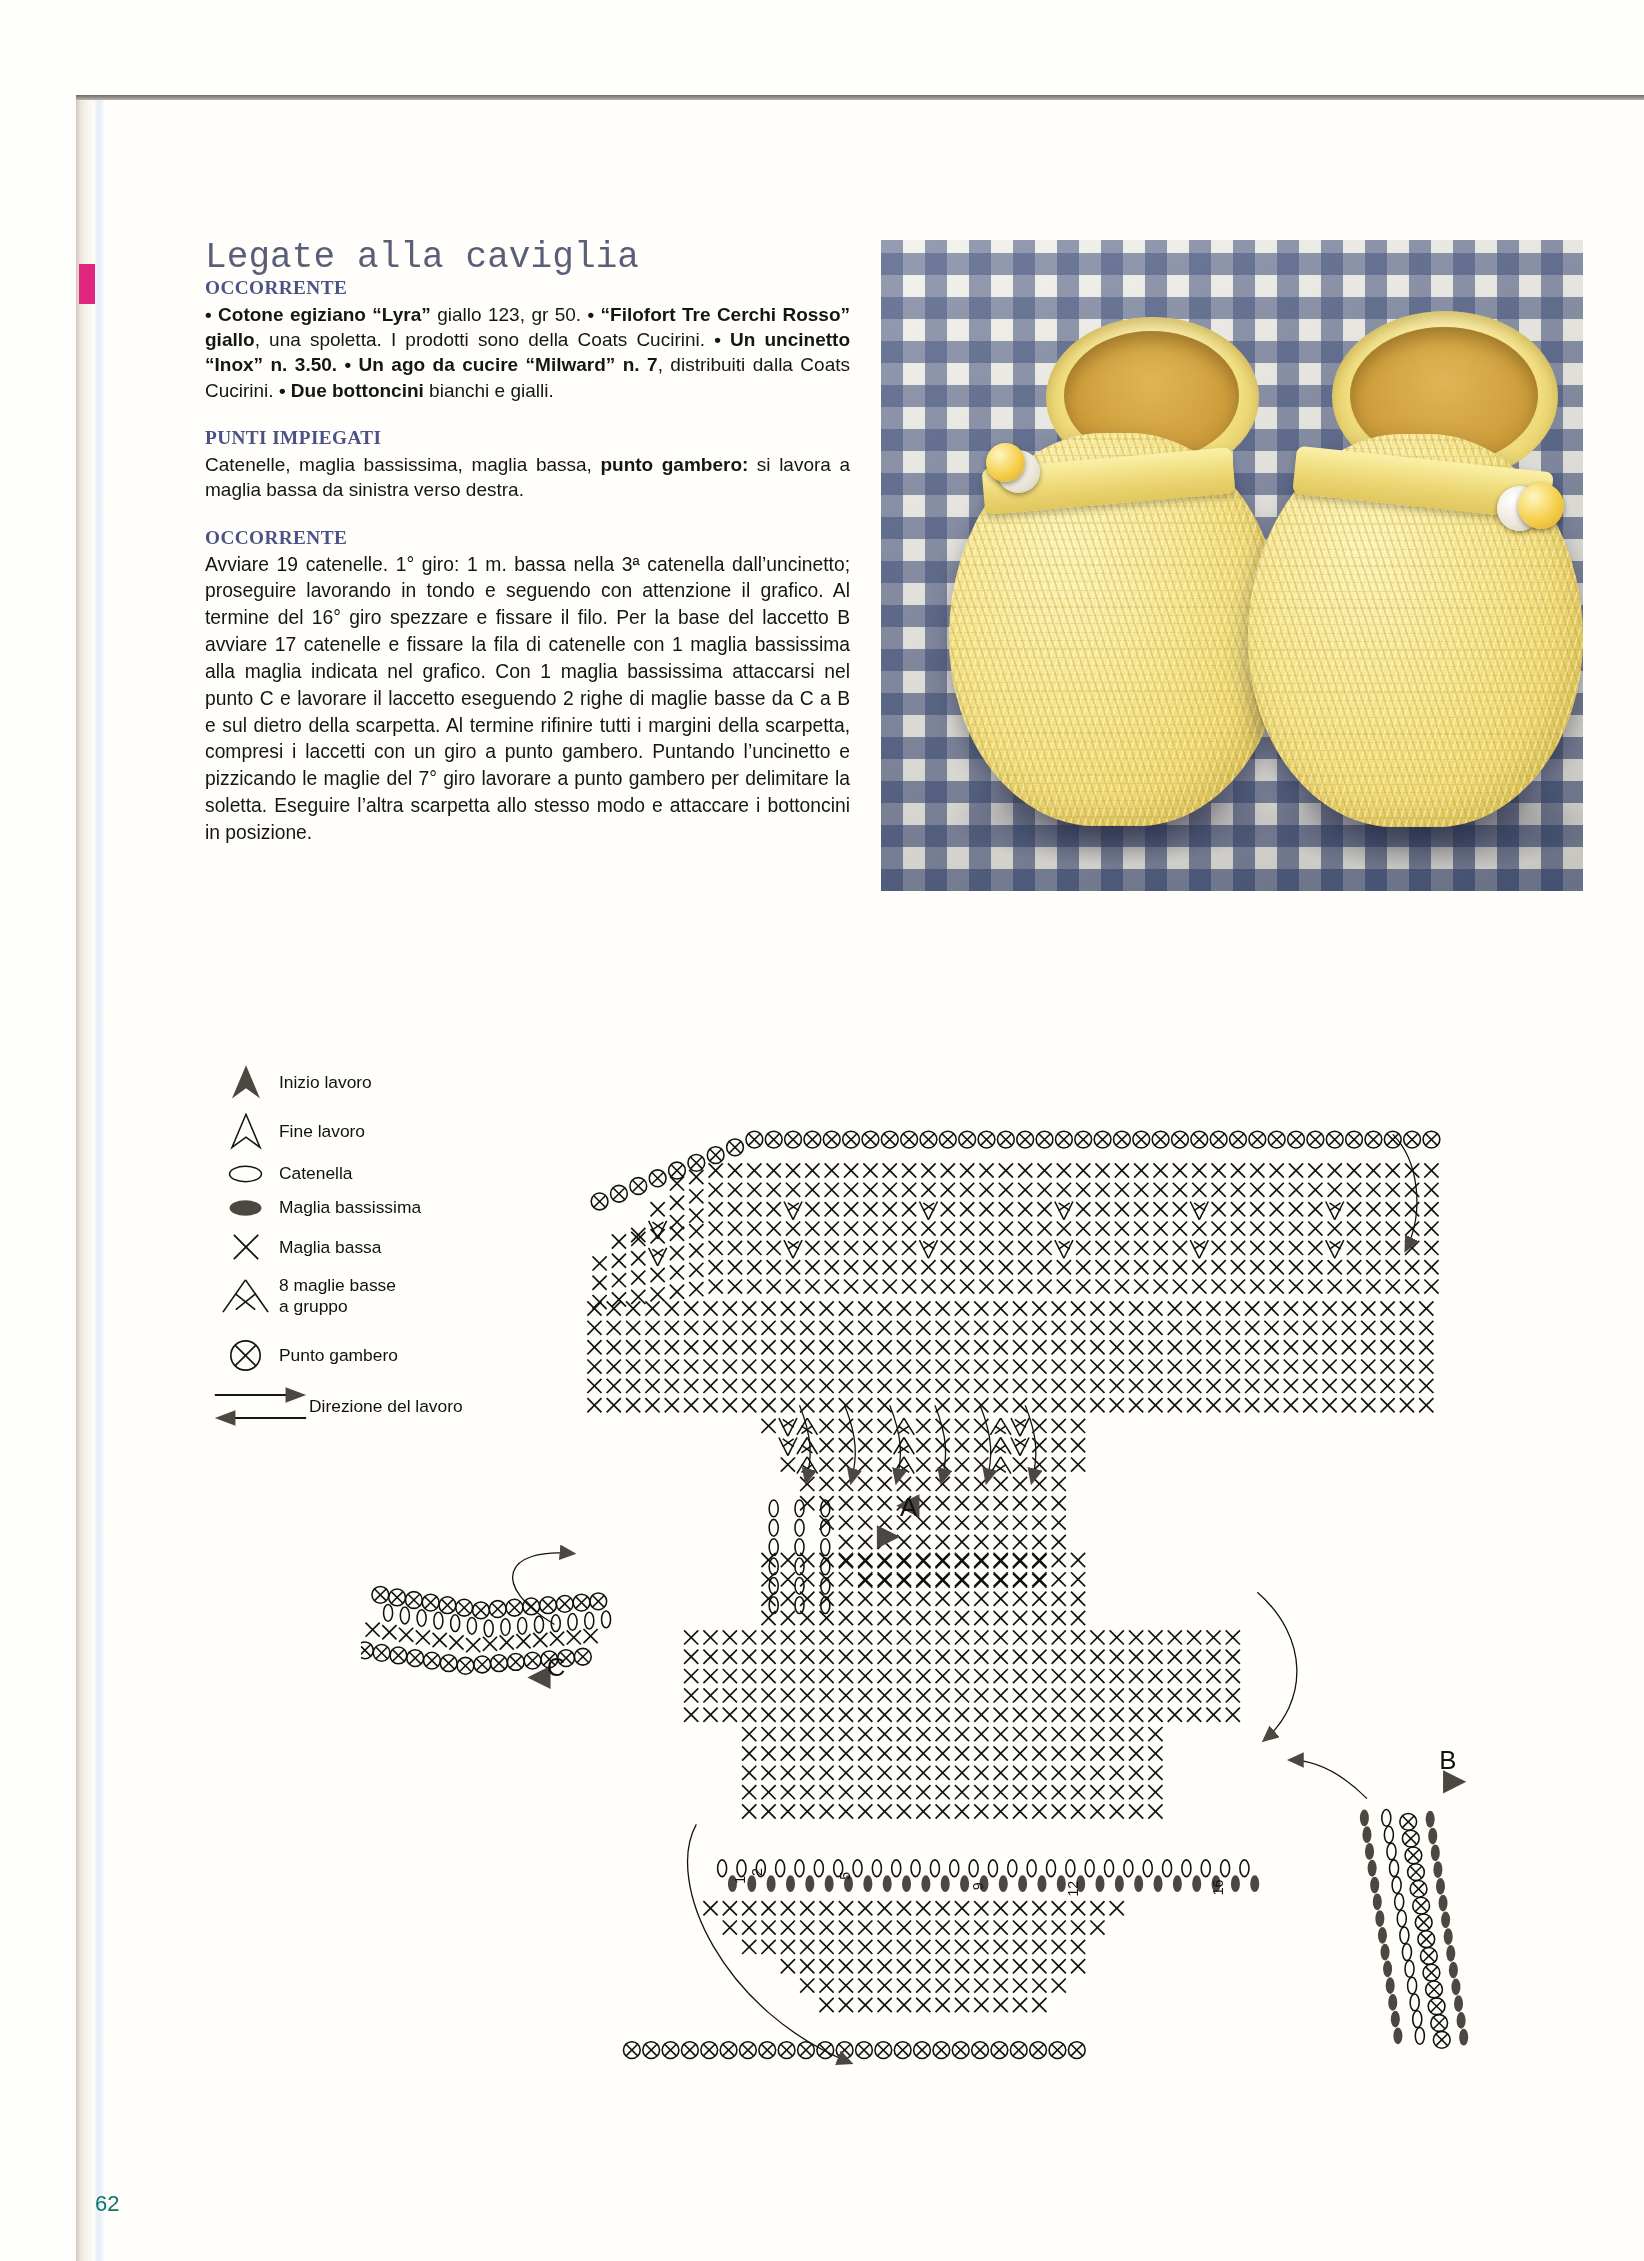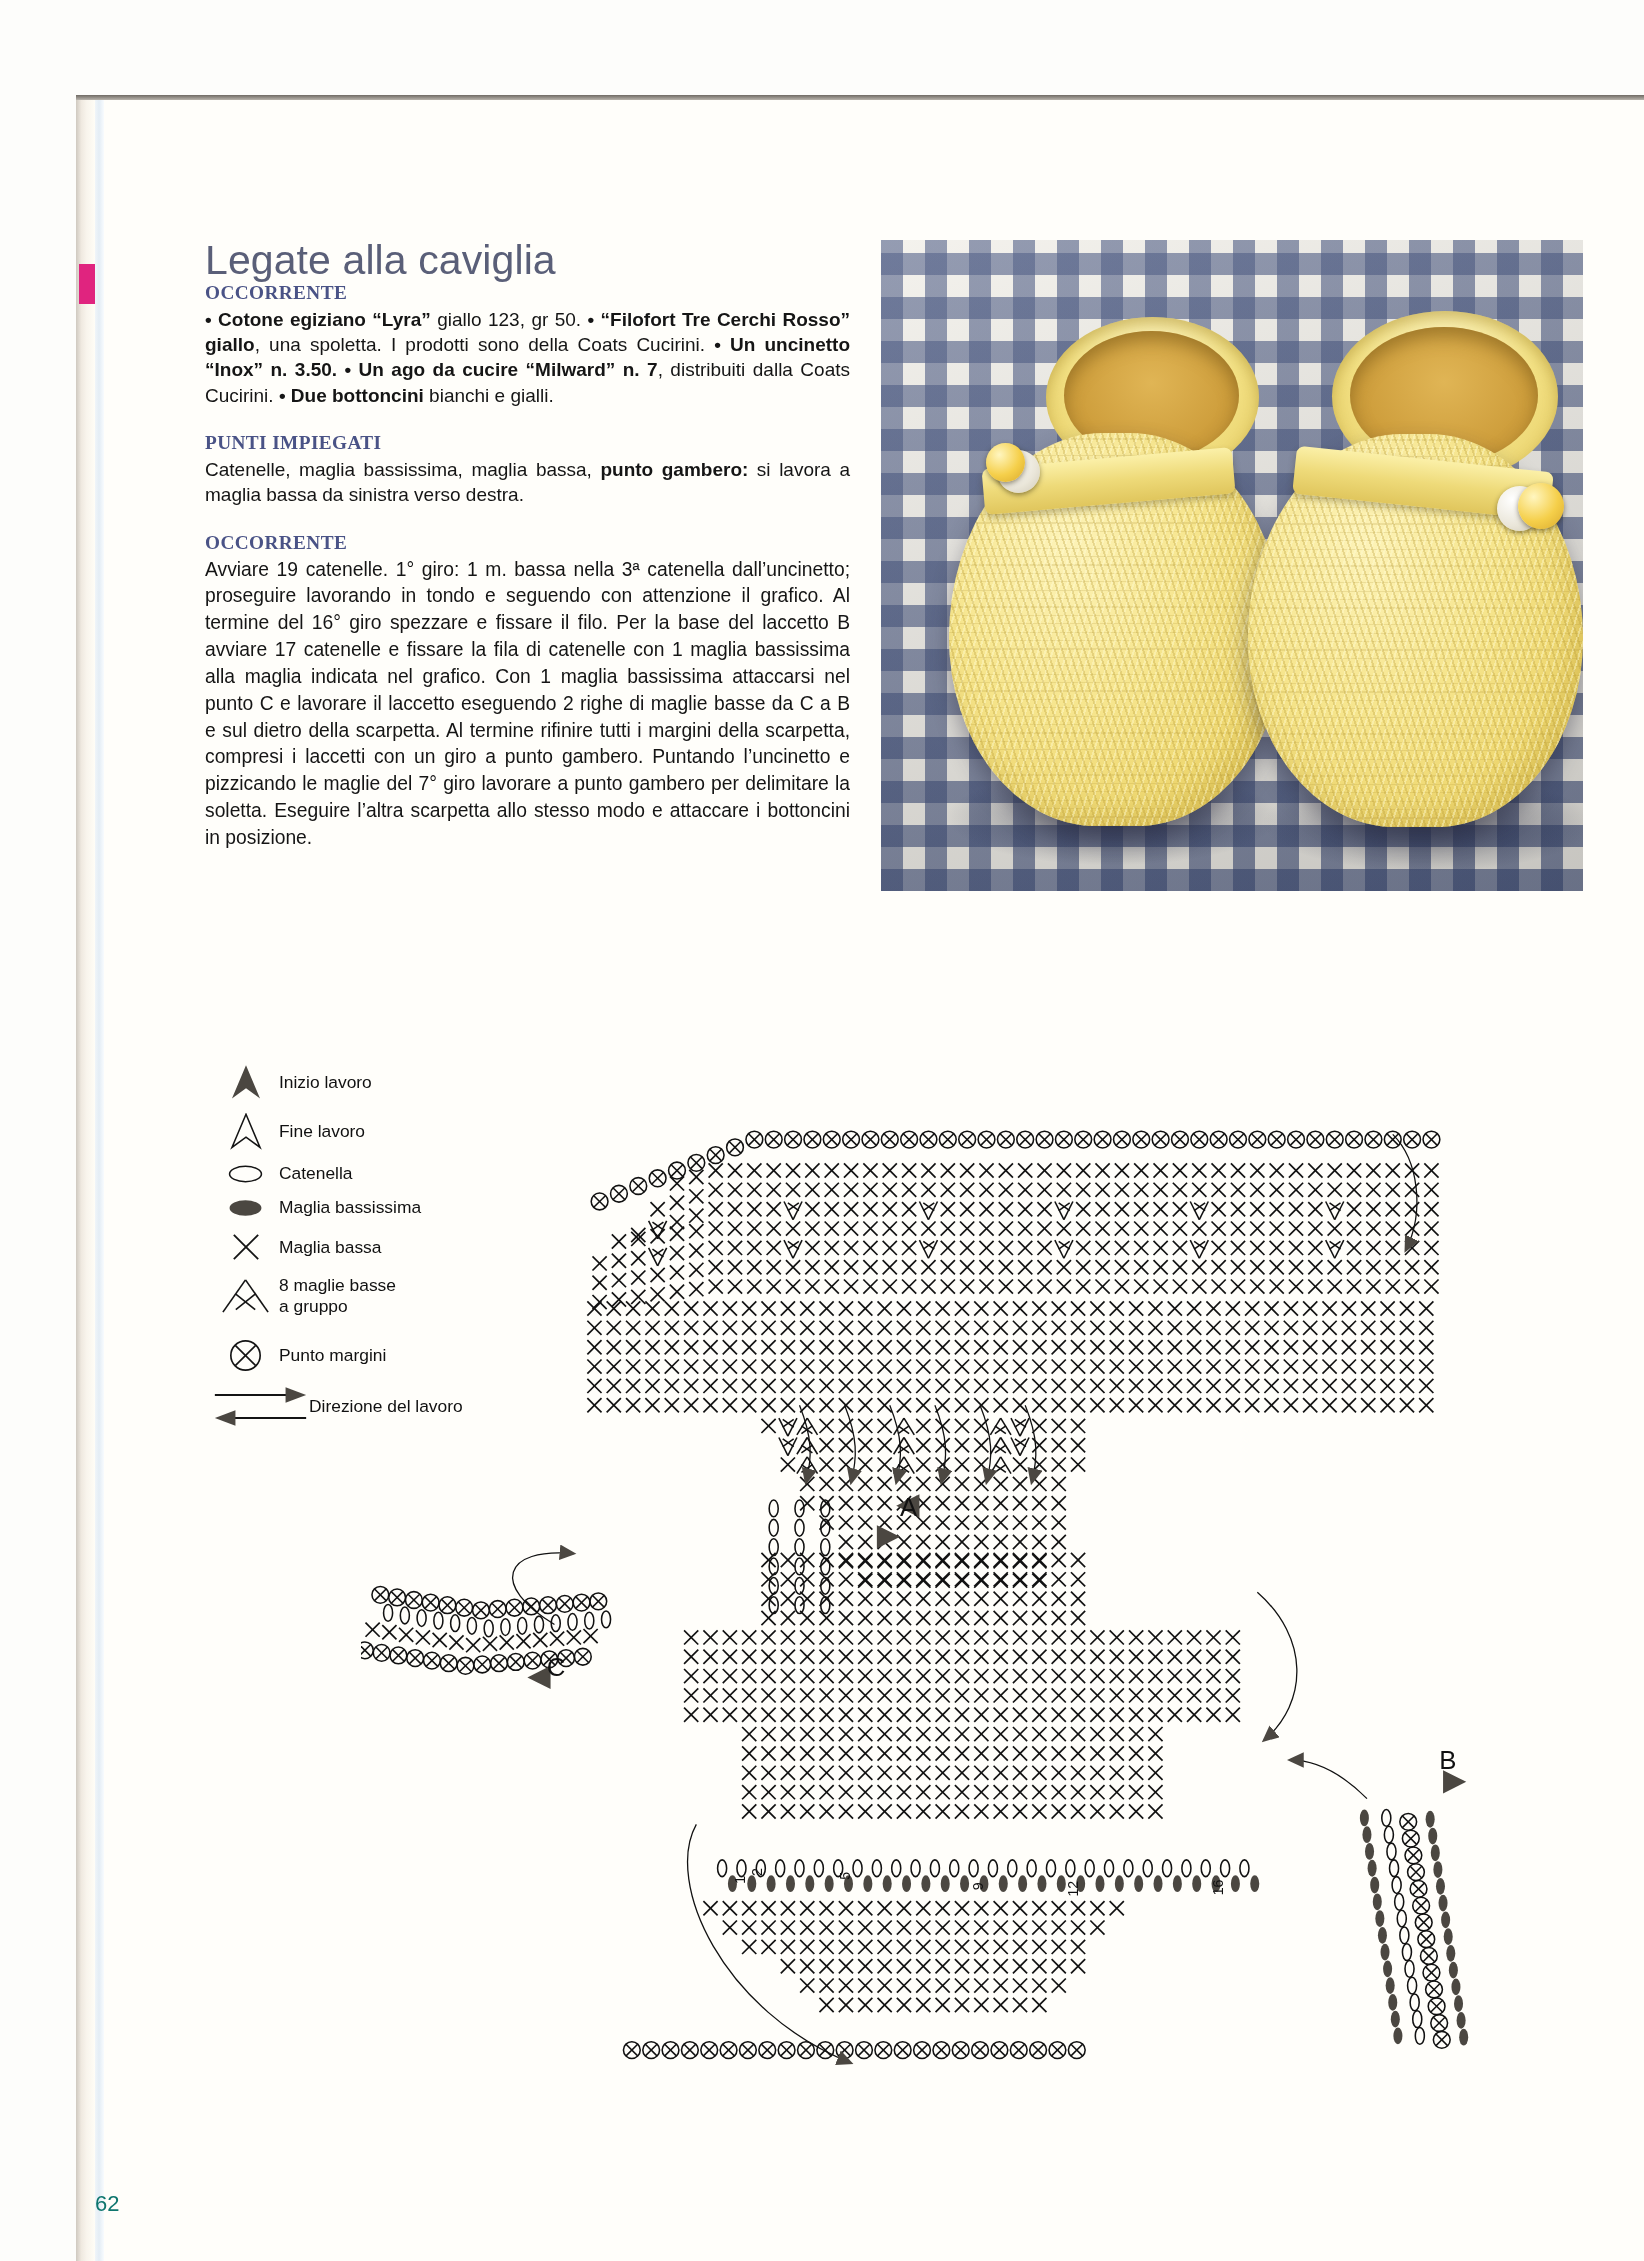--- a/index.html
+++ b/index.html
@@ -41,23 +41,23 @@
 
   
   #content{position:absolute;left:0;top:0;width:1644px;height:2261px;}
 
   
   #text-col{
     position:absolute;left:205px;top:240px;width:645px;
     color:#1b1b1b;
   }
   #article-title{
-    font-size:41px;font-weight:400;color:#5a5f78;
+    font-size:36px;font-weight:400;color:#5a5f78;
     letter-spacing:0.1px;line-height:1;margin:0 0 1.3px 0;
-    font-family:Liberation Sans, sans-serif;
+    font-family:Liberation Mono, monospace;
   }
   .sec-head{
     font-size:19.3px;font-weight:700;color:#4a5386;
     letter-spacing:0.4px;margin:0 0 2.6px 0;
     font-family:Liberation Serif, serif;
   }
   .sec-head.spaced{margin-top:24.5px;}
   .para{
     font-size:19px;line-height:1.33;
     text-align:justify;margin:0;
@@ -288,21 +288,21 @@
 
     <div class="leg-row" style="margin-top:19.3px;">
       <div class="leg-sym">
         <svg width="37" height="37" viewBox="0 0 58 58">
           <circle cx="29" cy="29" r="23" fill="none" stroke="#141414" stroke-width="2.6"></circle>
           <line x1="13" y1="13" x2="45" y2="45" stroke="#141414" stroke-width="2.6"></line>
           <line x1="45" y1="13" x2="13" y2="45" stroke="#141414" stroke-width="2.6"></line>
         </svg>
       </div>
       <div class="leg-txt">
-        <span>Punto margini</span>
+        <span>Punto gambero</span>
       </div>
     </div>
 
     <div class="leg-row" id="dir-row">
       <div class="leg-sym">
         <svg width="97" height="18" viewBox="0 0 150 28">
           <line x1="4" y1="14" x2="120" y2="14" stroke="#141414" stroke-width="3"></line>
           <polygon points="146,14 114,2 114,26" fill="#4b4741"></polygon>
         </svg>
         <svg width="97" height="18" viewBox="0 0 150 28">

